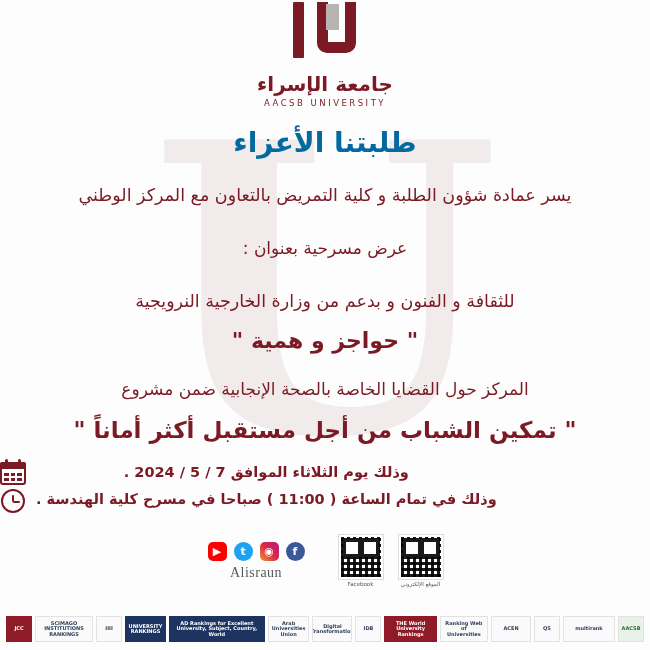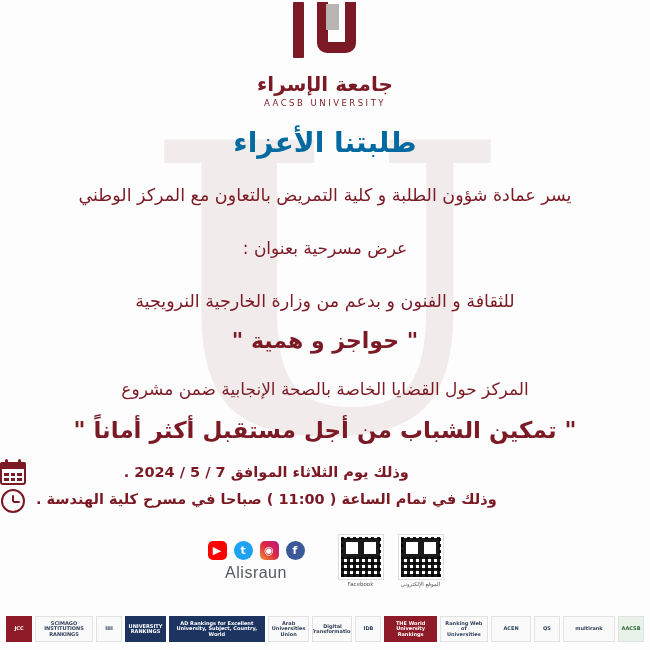--- a/index.html
+++ b/index.html
@@ -186,22 +186,22 @@
     width: 19px; height: 19px; border-radius: 5px;
     display: flex; align-items: center; justify-content: center;
     color: #fff; font-size: 11px; font-weight: 700;
     font-family: "DejaVu Sans", sans-serif;
   }
   .s-fb { background: #3b5998; border-radius: 50%; }
   .s-ig { background: linear-gradient(45deg,#f09433,#dc2743,#bc1888); }
   .s-tw { background: #1da1f2; border-radius: 50%; }
   .s-yt { background: #ff0000; border-radius: 5px; }
   .handle {
-    color: #55595c; font-size: 16px; letter-spacing: .5px; direction: ltr;
-    font-family: Liberation Sans, sans-serif;
+    color: #55595c; font-size: 14px; letter-spacing: .5px; direction: ltr;
+    font-family: Liberation Serif, serif;
   }
   .qr-group { display: flex; flex-direction: row; gap: 16px; align-items: flex-start; }
   .qr-item { text-align: center; }
   .qr {
     width: 44px; height: 44px;
     background:
       repeating-linear-gradient(90deg, #1a1a1a 0 3px, #fff 3px 6px),
       repeating-linear-gradient(0deg, #1a1a1a 0 3px, #fff 3px 6px);
     background-blend-mode: multiply;
     border: 2px solid #fff;

